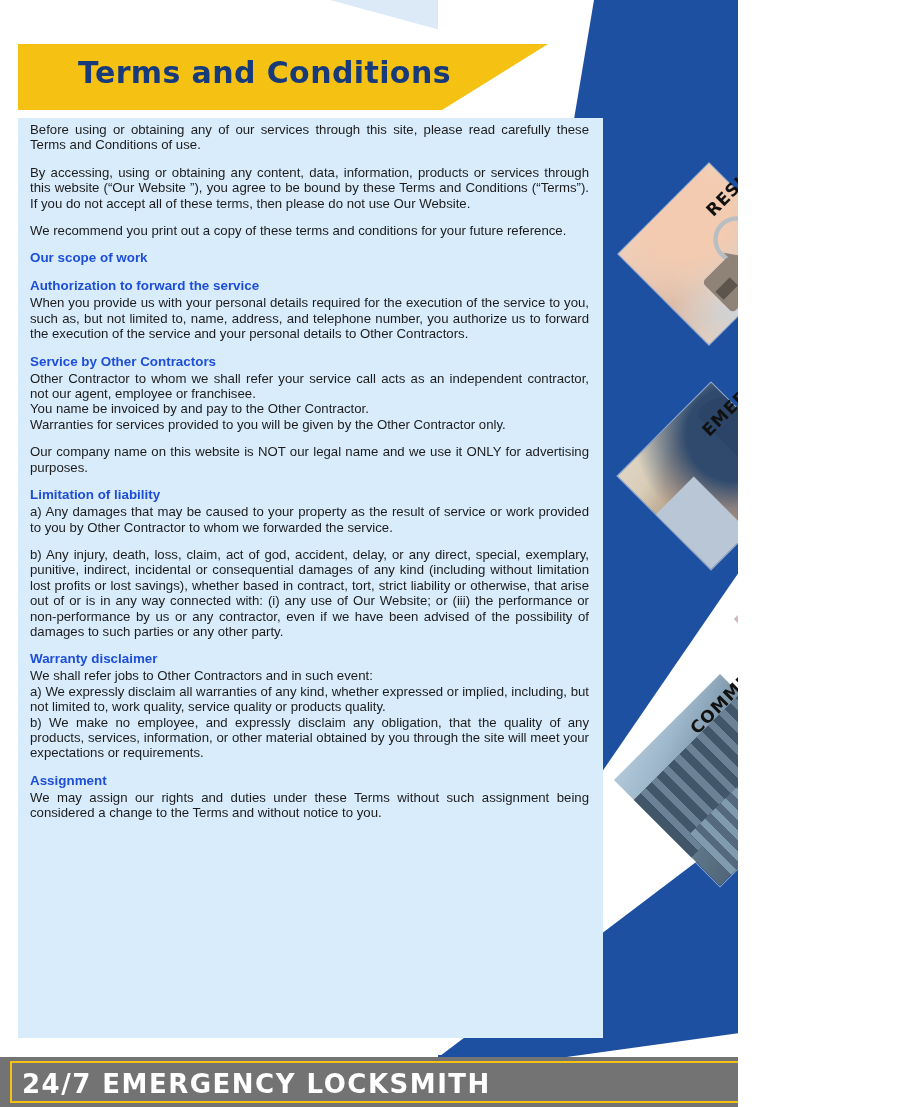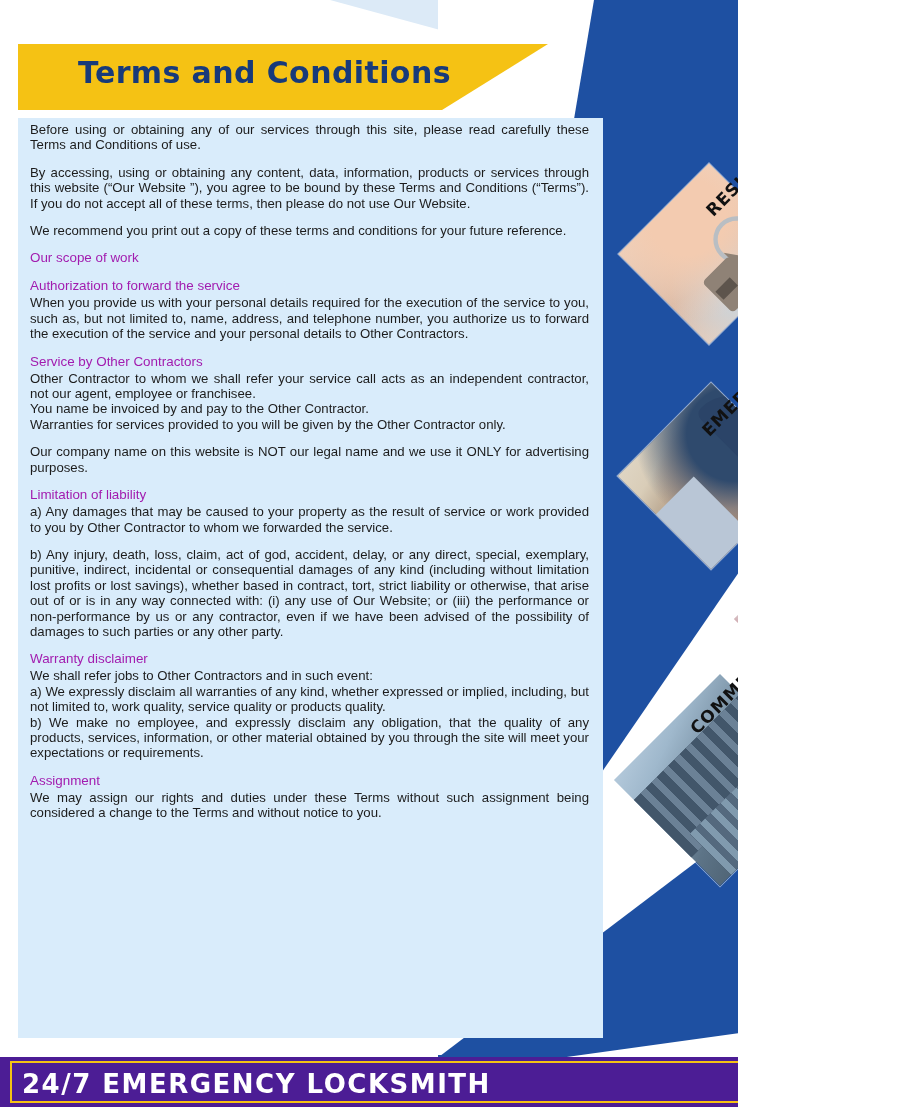--- a/index.html
+++ b/index.html
@@ -103,22 +103,22 @@
     color: #1c1c1c;
     text-align: justify;
   }
   .text-panel p.tight {
     margin-bottom: 0;
   }
   .text-panel h3 {
     margin: 0 0 1px 0;
     font-size: 13.4px;
     line-height: 16px;
-    font-weight: normal;
-    color: #a21caf;
+    font-weight: bold;
+    color: #1d4ed8;
   }
   .sec {
     margin-bottom: 12px;
   }
 
   
   .tile {
     position: absolute;
     transform: rotate(-45deg);
     overflow: hidden;
@@ -233,21 +233,21 @@
       #4a5d70;
     transform: rotate(45deg);
   }
   #lbl-commercial { left: 700px; top: 718px; }
 
   
   .footer {
     position: absolute;
     left: 0; bottom: 0;
     width: 914px; height: 50px;
-    background: #4c1d95;
+    background: #737373;
   }
   .footer-inner {
     position: absolute;
     left: 10px; top: 4px;
     width: 894px; height: 42px;
     border: 2px solid #f5c214;
     box-sizing: border-box;
   }
   .footer-text {
     position: absolute;

